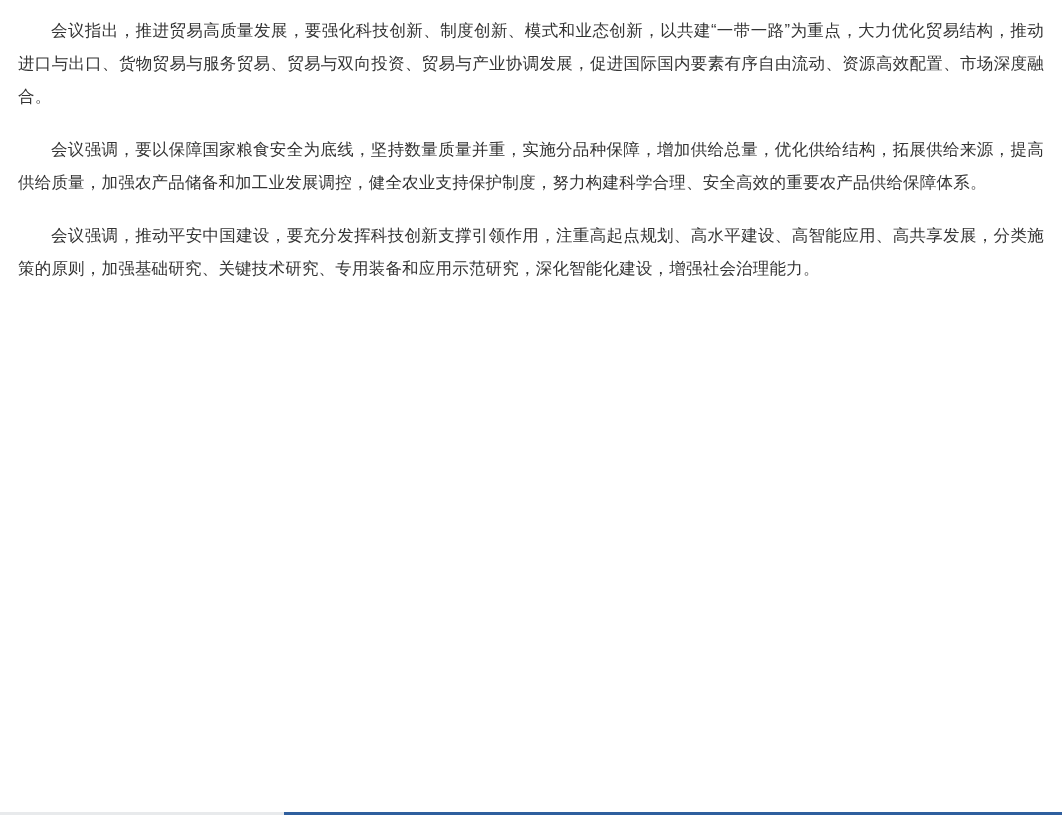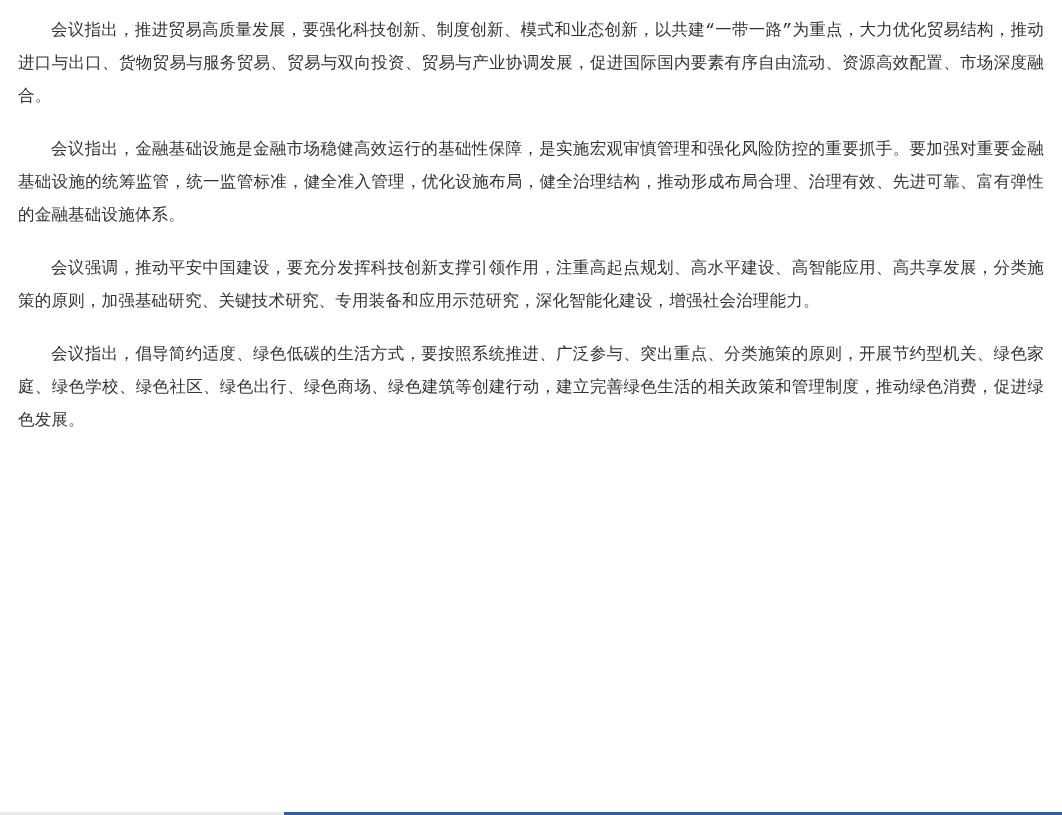--- a/index.html
+++ b/index.html
@@ -30,21 +30,21 @@
   }
   .para {
     margin: 0 0 20px 0;
     font-size: 16.5px;
     line-height: 33px;
     color: #333333;
     text-align: justify;
     text-justify: inter-ideograph;
     text-indent: 2em;
     letter-spacing: 0.2px;
-    font-family: Liberation Mono, monospace;
+    font-family: Liberation Sans, sans-serif;
   }
   .para:last-child {
     margin-bottom: 0;
   }
   .bottom-rule {
     position: absolute;
     left: 284px;
     right: 0;
     bottom: 0;
     height: 3px;
@@ -58,19 +58,18 @@
     height: 3px;
     background: #e8eaec;
   }
 </style>
 </head>
 <body>
 
 <div class="page">
   <div class="article">
     <p class="para">会议指出，推进贸易高质量发展，要强化科技创新、制度创新、模式和业态创新，以共建“一带一路”为重点，大力优化贸易结构，推动进口与出口、货物贸易与服务贸易、贸易与双向投资、贸易与产业协调发展，促进国际国内要素有序自由流动、资源高效配置、市场深度融合。</p>
-    <p class="para">会议指出，金融基础设施是金融市场稳健高效运行的基础性保障，是实施宏观审慎管理和强化风险防控的重要抓手。要加强对重要金融基础设施的统筹监管，统一监管标准，健全准入管理，优化设施布局，健全治理结构，推动形成布局合理、治理有效、先进可靠、富有弹性的金融基础设施体系。</p>
+    <p class="para">会议强调，要以保障国家粮食安全为底线，坚持数量质量并重，实施分品种保障，增加供给总量，优化供给结构，拓展供给来源，提高供给质量，加强农产品储备和加工业发展调控，健全农业支持保护制度，努力构建科学合理、安全高效的重要农产品供给保障体系。</p>
     <p class="para">会议强调，推动平安中国建设，要充分发挥科技创新支撑引领作用，注重高起点规划、高水平建设、高智能应用、高共享发展，分类施策的原则，加强基础研究、关键技术研究、专用装备和应用示范研究，深化智能化建设，增强社会治理能力。</p>
-    <p class="para">会议指出，倡导简约适度、绿色低碳的生活方式，要按照系统推进、广泛参与、突出重点、分类施策的原则，开展节约型机关、绿色家庭、绿色学校、绿色社区、绿色出行、绿色商场、绿色建筑等创建行动，建立完善绿色生活的相关政策和管理制度，推动绿色消费，促进绿色发展。</p>
   </div>
   <div class="bottom-strip"></div>
   <div class="bottom-rule"></div>
 </div>
 
 </body></html>

